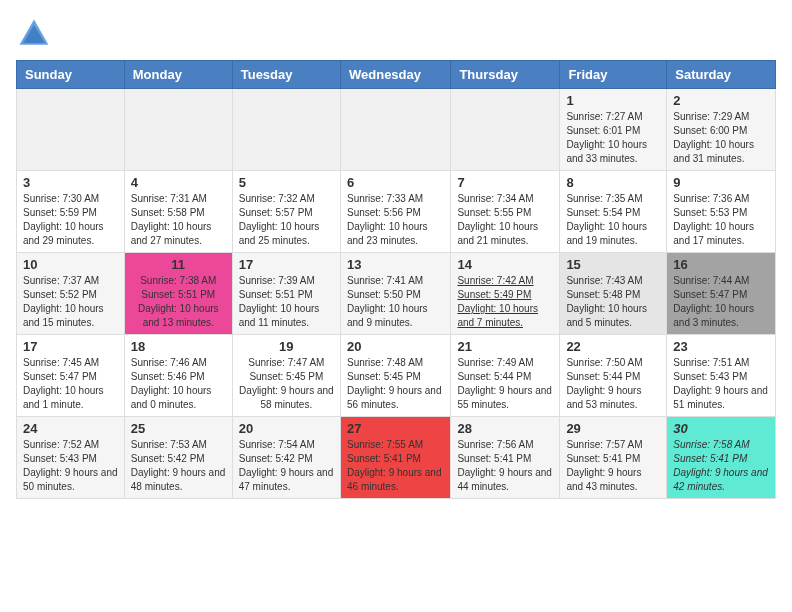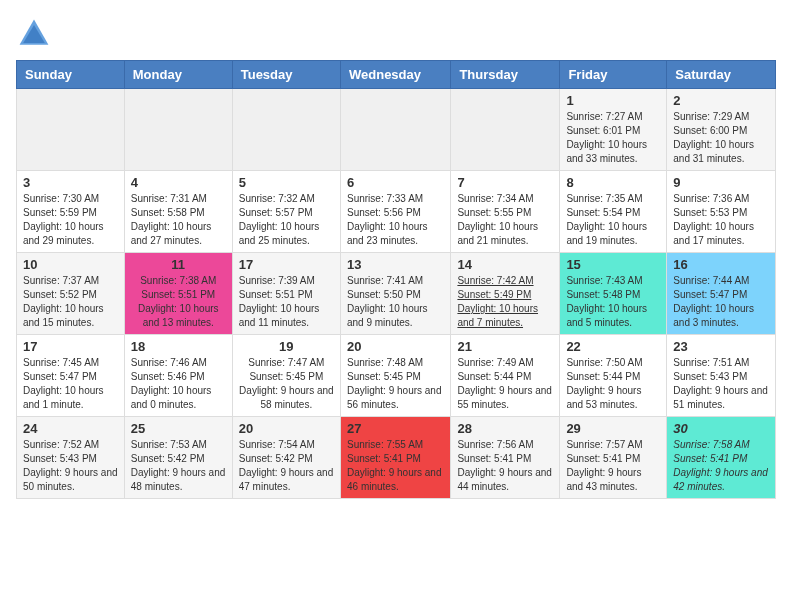--- a/index.html
+++ b/index.html
@@ -215,27 +215,27 @@
           <div class="day-info" style="white-space: pre-line;">Sunrise: 7:41 AM
 Sunset: 5:50 PM
 Daylight: 10 hours and 9 minutes.</div>
         </td>
         <td style="background: rgb(245, 245, 245);">
           <span class="day-number">14</span>
           <div class="day-info" style="white-space: pre-line; text-decoration: underline;">Sunrise: 7:42 AM
 Sunset: 5:49 PM
 Daylight: 10 hours and 7 minutes.</div>
         </td>
-        <td style="background: #5eead4; margin-top: 20px;">
+        <td style="background: #e5e5e5; margin-top: 20px;">
           <span class="day-number">15</span>
           <div class="day-info" style="white-space: pre-line;">Sunrise: 7:43 AM
 Sunset: 5:48 PM
 Daylight: 10 hours and 5 minutes.</div>
         </td>
-        <td style="background: #7dd3fc; margin-top: 9px;">
+        <td style="background: #a3a3a3; margin-top: 9px;">
           <span class="day-number">16</span>
           <div class="day-info" style="white-space: pre-line;">Sunrise: 7:44 AM
 Sunset: 5:47 PM
 Daylight: 10 hours and 3 minutes.</div>
         </td>
       </tr>
       <tr>
         <td style="background: rgb(255, 255, 255);">
           <span class="day-number">17</span>
           <div class="day-info" style="white-space: pre-line;">Sunrise: 7:45 AM

